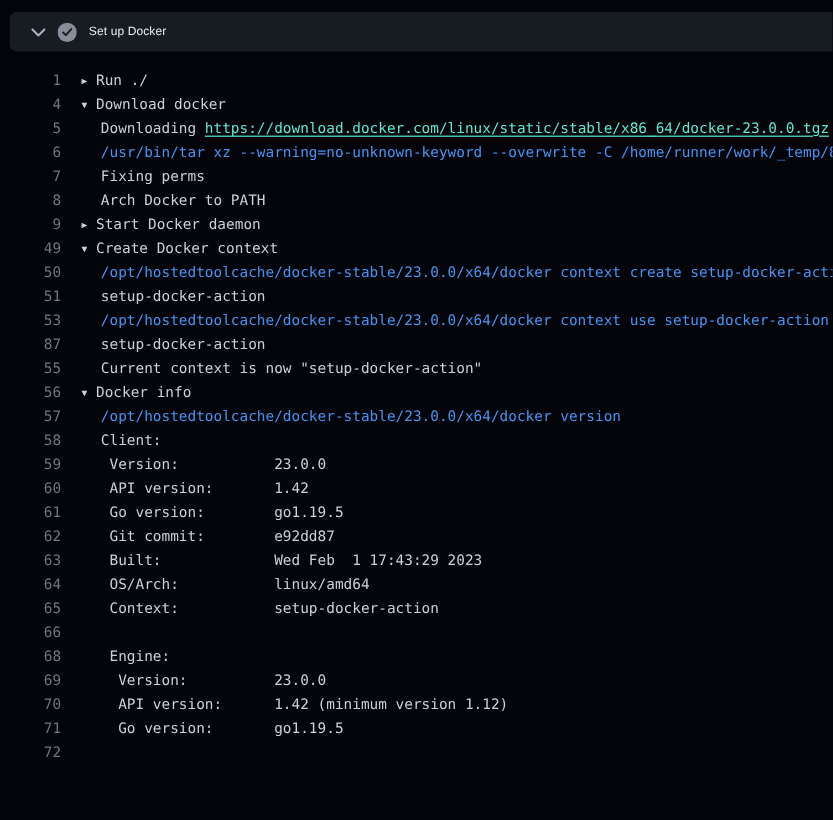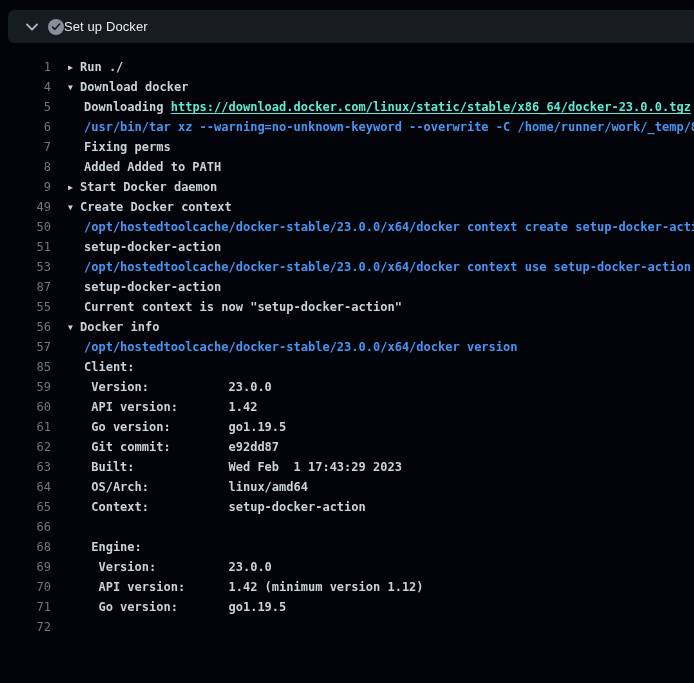--- a/index.html
+++ b/index.html
@@ -23,22 +23,23 @@
     padding-left: 18px;
     cursor: pointer;
   }
   .chevron-btn {
     width: 12px; height: 12px;
     display: flex; align-items: center; justify-content: center;
     background: none; border: none; padding: 0; cursor: pointer;
   }
   .check-icon { margin-left: 10px; width: 16px; height: 16px; display: block; }
   .step-title {
+    margin-left: 10px;
     color: #e6edf3;
-    font-size: 13px;
+    font-size: 10px;
     font-weight: 400;
     letter-spacing: 0.1px;
   }
   
   .log-area {
     margin-top: 14px;
     font-family: "DejaVu Sans Mono", "Liberation Mono", monospace;
     font-size: 12px;
   }
   .log-row {
@@ -48,21 +49,21 @@
     overflow: hidden;
     white-space: pre;
   }
   .num {
     flex: 0 0 51px;
     text-align: right;
     color: #6e7681;
     cursor: pointer;
     user-select: none;
   }
-  .content { margin-left: 17px; white-space: pre; color: #c9d1d9; font-weight: bold; }
+  .content { margin-left: 17px; white-space: pre; color: #c9d1d9; }
   .content.plain { margin-left: 33px; }
   .content.command { color: #4795f2; }
   .content.group { cursor: pointer; }
   .arrow {
     display: inline-block;
     width: 12px;
     font-size: 8px;
     color: #c9d1d9;
     vertical-align: 1px;
   }
@@ -90,31 +91,31 @@
     </svg>
     <span class="step-title">Set up Docker</span>
   </div>
 
   <div class="log-area" id="log-lines">
       <div class="log-row"><span class="num">1</span><span class="content group"><span class="arrow">▶</span><span class="group-title">Run ./</span></span></div>
       <div class="log-row"><span class="num">4</span><span class="content group"><span class="arrow">▼</span><span class="group-title">Download docker</span></span></div>
       <div class="log-row"><span class="num">5</span><span class="content plain"><span>Downloading </span><a class="log-link">https://download.docker.com/linux/static/stable/x86_64/docker-23.0.0.tgz</a></span></div>
       <div class="log-row"><span class="num">6</span><span class="content plain command">/usr/bin/tar xz --warning=no-unknown-keyword --overwrite -C /home/runner/work/_temp/8c93</span></div>
       <div class="log-row"><span class="num">7</span><span class="content plain">Fixing perms</span></div>
-      <div class="log-row"><span class="num">8</span><span class="content plain">Added Added to PATH</span></div>
+      <div class="log-row"><span class="num">8</span><span class="content plain">Arch Docker to PATH</span></div>
       <div class="log-row"><span class="num">9</span><span class="content group"><span class="arrow">▶</span><span class="group-title">Start Docker daemon</span></span></div>
       <div class="log-row"><span class="num">49</span><span class="content group"><span class="arrow">▼</span><span class="group-title">Create Docker context</span></span></div>
       <div class="log-row"><span class="num">50</span><span class="content plain command">/opt/hostedtoolcache/docker-stable/23.0.0/x64/docker context create setup-docker-action</span></div>
       <div class="log-row"><span class="num">51</span><span class="content plain">setup-docker-action</span></div>
       <div class="log-row"><span class="num">53</span><span class="content plain command">/opt/hostedtoolcache/docker-stable/23.0.0/x64/docker context use setup-docker-action</span></div>
       <div class="log-row"><span class="num">87</span><span class="content plain">setup-docker-action</span></div>
       <div class="log-row"><span class="num">55</span><span class="content plain">Current context is now "setup-docker-action"</span></div>
       <div class="log-row"><span class="num">56</span><span class="content group"><span class="arrow">▼</span><span class="group-title">Docker info</span></span></div>
       <div class="log-row"><span class="num">57</span><span class="content plain command">/opt/hostedtoolcache/docker-stable/23.0.0/x64/docker version</span></div>
-      <div class="log-row"><span class="num">85</span><span class="content plain">Client:</span></div>
+      <div class="log-row"><span class="num">58</span><span class="content plain">Client:</span></div>
       <div class="log-row"><span class="num">59</span><span class="content plain"> Version:           23.0.0</span></div>
       <div class="log-row"><span class="num">60</span><span class="content plain"> API version:       1.42</span></div>
       <div class="log-row"><span class="num">61</span><span class="content plain"> Go version:        go1.19.5</span></div>
       <div class="log-row"><span class="num">62</span><span class="content plain"> Git commit:        e92dd87</span></div>
       <div class="log-row"><span class="num">63</span><span class="content plain"> Built:             Wed Feb  1 17:43:29 2023</span></div>
       <div class="log-row"><span class="num">64</span><span class="content plain"> OS/Arch:           linux/amd64</span></div>
       <div class="log-row"><span class="num">65</span><span class="content plain"> Context:           setup-docker-action</span></div>
       <div class="log-row"><span class="num">66</span><span class="content plain"></span></div>
       <div class="log-row"><span class="num">68</span><span class="content plain"> Engine:</span></div>
       <div class="log-row"><span class="num">69</span><span class="content plain">  Version:          23.0.0</span></div>

